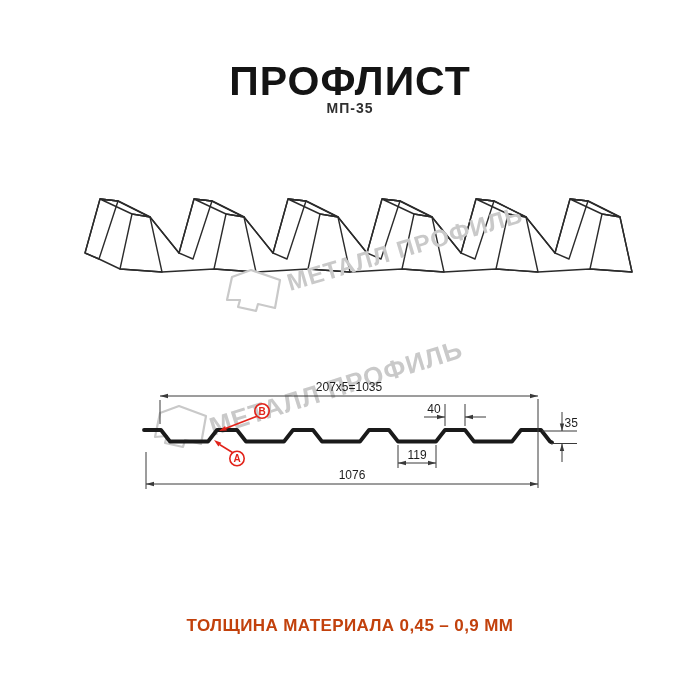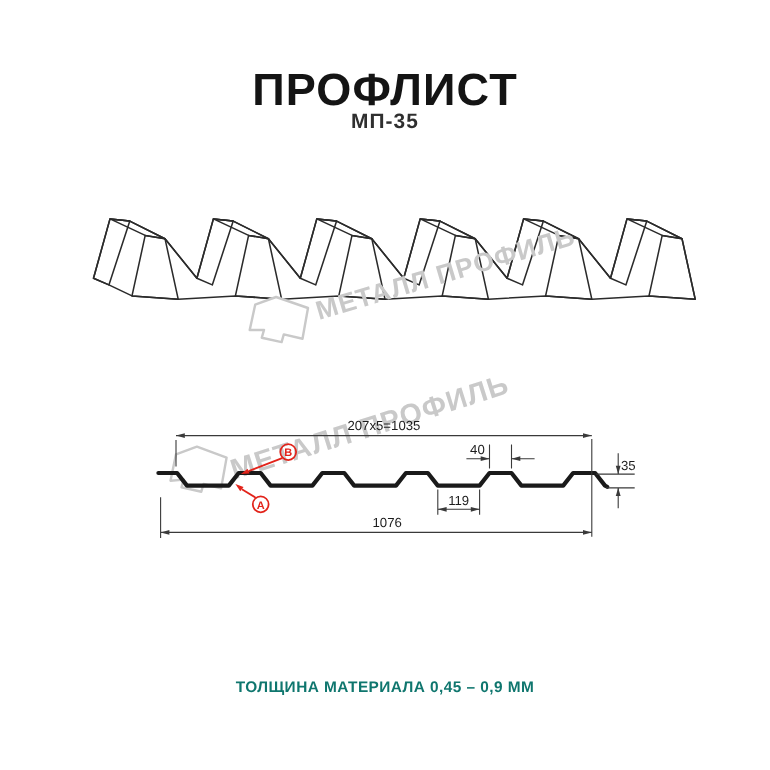--- a/index.html
+++ b/index.html
@@ -6,25 +6,25 @@
   body{
     width:700px;height:700px;position:relative;background:#ffffff;
     font-family:"Liberation Sans", sans-serif;overflow:hidden;
   }
   .title{
     position:absolute;left:0;top:58px;width:700px;text-align:center;
     font-size:41px;font-weight:bold;letter-spacing:1px;color:#141414;
   }
   .subtitle{
     position:absolute;left:0;top:100px;width:700px;text-align:center;
-    font-size:19px;font-weight:bold;letter-spacing:1px;color:#2f2f2f;
+    font-size:14px;font-weight:bold;letter-spacing:1px;color:#2f2f2f;
   }
   .footer{
     position:absolute;left:0;top:616px;width:700px;text-align:center;
-    font-size:14px;font-weight:bold;letter-spacing:.4px;color:#0f766e;
+    font-size:17px;font-weight:bold;letter-spacing:.4px;color:#c2410c;
   }
   svg{position:absolute;left:0;top:0;}
   .sheetline{fill:none;stroke:#2b2b2b;stroke-width:1.4;stroke-linejoin:round;stroke-linecap:round;}
   .sheetfill{fill:#ffffff;stroke:#2b2b2b;stroke-width:1.4;stroke-linejoin:round;}
   .wm-text{fill:#c9c9c9;font-weight:bold;letter-spacing:1px;}
   .wm-logo{fill:#ffffff;stroke:#c9c9c9;stroke-width:2.2;stroke-linejoin:round;}
   .thin{stroke:#3a3a3a;stroke-width:1;fill:none;}
   .arrow{fill:#3a3a3a;stroke:none;}
   .profile{fill:none;stroke:#1a1a1a;stroke-width:3.8;stroke-linejoin:round;stroke-linecap:round;}
   .dimtext{fill:#1d1d1d;font-size:12px;}

